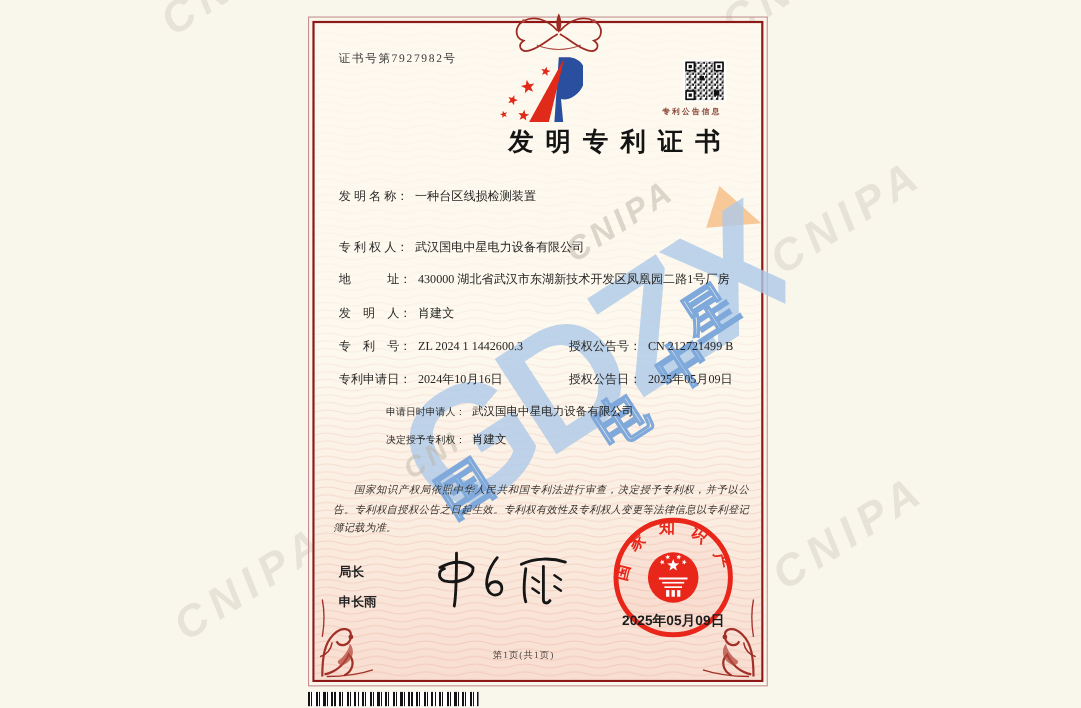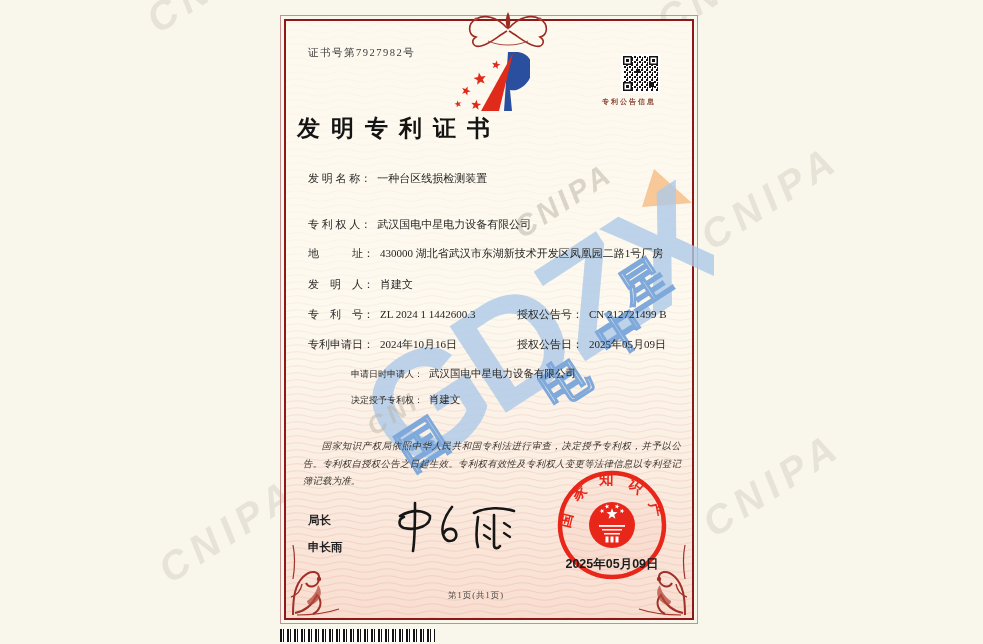--- a/index.html
+++ b/index.html
@@ -29,21 +29,21 @@
     -webkit-mask-image:linear-gradient(to bottom,rgba(0,0,0,.10) 0%,rgba(0,0,0,.16) 40%,rgba(0,0,0,.55) 68%,rgba(0,0,0,.95) 100%);
     mask-image:linear-gradient(to bottom,rgba(0,0,0,.10) 0%,rgba(0,0,0,.16) 40%,rgba(0,0,0,.55) 68%,rgba(0,0,0,.95) 100%);}
   .pinkgrad{position:absolute;left:0;right:0;bottom:0;height:300px;z-index:1;
     background:linear-gradient(to bottom,rgba(247,213,198,0) 0%,rgba(246,206,190,.30) 55%,rgba(244,199,183,.55) 100%);}
   .bluewm{position:absolute;left:68px;top:118px;z-index:2;}
   .cert-no{position:absolute;left:22px;top:25px;z-index:3;font-size:10.5px;color:#3a3a3a;letter-spacing:1.5px;}
   .logo{position:absolute;left:160px;top:28px;z-index:3;}
   .qr{position:absolute;left:335px;top:33px;z-index:3;}
   .qr-caption{position:absolute;left:316px;top:76px;width:78px;z-index:3;text-align:left;
     font-size:7px;color:#8a4535;letter-spacing:2px;font-weight:700;}
-  .title{position:absolute;left:0;top:92px;width:380px;z-index:3;text-align:left;
+  .title{position:absolute;left:0;top:92px;width:380px;z-index:3;text-align:right;
     font-family:"Liberation Sans","DejaVu Sans",sans-serif;font-weight:700;
     font-size:23px;letter-spacing:11px;text-indent:11px;color:#141414;}
   .row{position:absolute;left:22px;z-index:3;font-size:11px;color:#262523;white-space:nowrap;}
   .row .lb{color:#2a2a28;}
   .row .vl{margin-left:6px;}
   .row .pair2{position:absolute;left:209px;top:0;}
   .row-sm .lb{font-size:9px;padding-left:43px;}
   .row-sm .vl{font-size:10.5px;}
   .statement{position:absolute;left:17px;top:417px;width:378px;z-index:3;
     font-size:9.4px;line-height:17.5px;letter-spacing:.2px;color:#3a342e;

